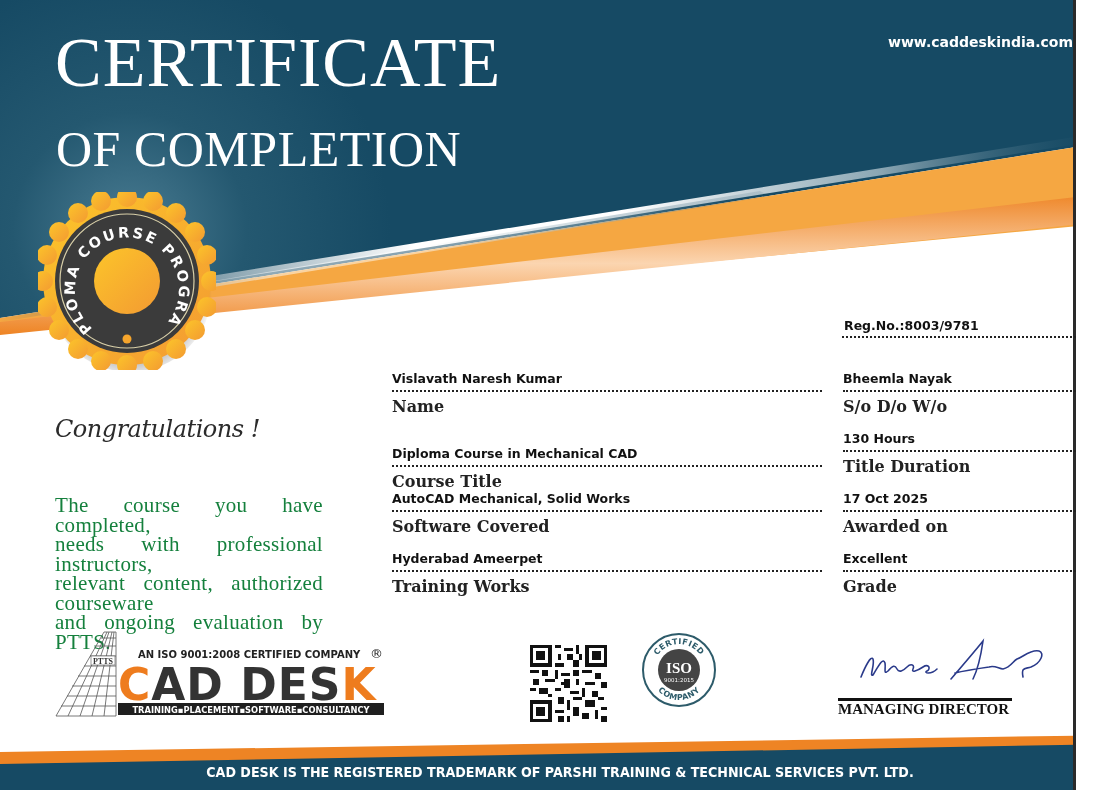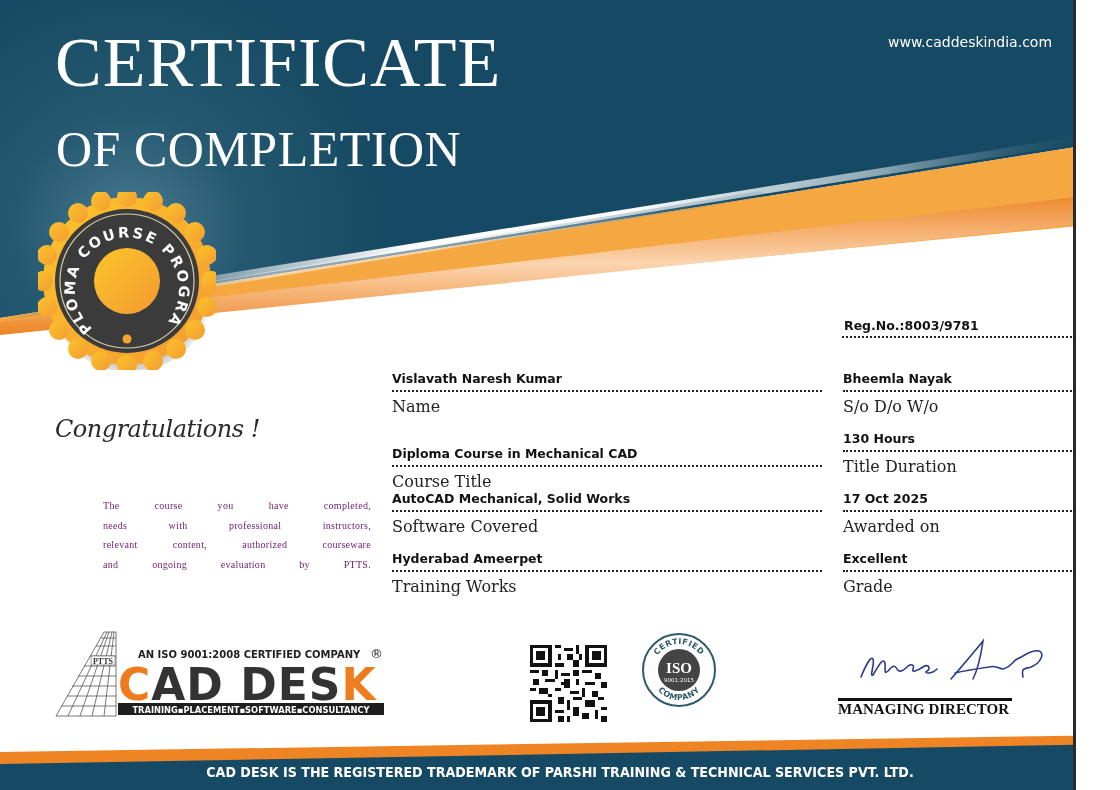--- a/index.html
+++ b/index.html
@@ -3,35 +3,35 @@
 <meta charset="utf-8">
 <style>
   html, body { margin:0; padding:0; }
   body { width:1120px; height:790px; position:relative; overflow:hidden; background:#ffffff; font-family:"DejaVu Sans", sans-serif; }
   .page { position:absolute; left:0; top:0; width:1076px; height:790px; overflow:hidden; background:#fff; }
   .right-border { position:absolute; right:0; top:0; width:3px; height:790px; background:#2a2a2a; }
   svg.bg { position:absolute; left:0; top:0; }
 
   .title1 { position:absolute; left:55px; top:28px; font-family:"DejaVu Serif", "Liberation Serif", serif; font-family:"Liberation Serif", serif; color:#fff; font-size:70px; letter-spacing:1px; line-height:1; }
   .title2 { position:absolute; left:56px; top:124px; font-family:"Liberation Serif", serif; color:#fff; font-size:50px; letter-spacing:0.5px; line-height:1; }
-  .website { position:absolute; left:888px; top:34px; color:#fff; font-family:"DejaVu Sans", sans-serif; font-weight:normal; font-size:14px; }
+  .website { position:absolute; left:888px; top:34px; color:#fff; font-family:"DejaVu Sans", sans-serif; font-weight:bold; font-size:14px; }
 
   .badge { position:absolute; left:38px; top:192px; width:178px; height:178px; }
 
   .congrats { position:absolute; left:55px; top:415px; font-family:"DejaVu Serif", serif; font-style:italic; font-size:24px; color:#2b2b2b; letter-spacing:-0.5px; }
-  .blurb { position:absolute; left:55px; top:496px; width:268px; font-family:"Liberation Serif", serif; font-size:10px; line-height:19.5px; color:#701a75; text-align:justify; text-align-last:justify; letter-spacing:0.3px;margin-left:48px; }
+  .blurb { position:absolute; left:55px; top:496px; width:268px; font-family:"Liberation Serif", serif; font-size:21px; line-height:19.5px; color:#15803d; text-align:justify; text-align-last:justify; letter-spacing:0.3px; }
   .blurb span { display:block; text-align:justify; text-align-last:justify; }
 
   .reg { position:absolute; left:844px; top:318px; font-family:"DejaVu Sans", sans-serif; font-weight:bold; font-size:12.5px; color:#111; }
   .reg-dots { position:absolute; left:842px; top:336px; width:274px; border-bottom:2px dotted #222; }
 
   .field { position:absolute; }
   .field .val { font-family:"DejaVu Sans", sans-serif; font-weight:bold; font-size:12.5px; color:#111; height:16px; line-height:16px; }
   .field .dots { border-bottom:2px dotted #222; margin-top:3px; }
-  .field .lbl { font-family:"DejaVu Serif", serif; font-size:16px; color:#222; margin-top:5px; }
+  .field .lbl { font-family:"DejaVu Serif", serif; font-size:16px; color:#222; margin-top:5px;font-weight:bold; }
   .col-l { left:392px; width:430px; }
   .col-r { left:843px; width:273px; }
 
   .logo { position:absolute; left:54px; top:630px; width:335px; height:90px; }
   .qr { position:absolute; left:530px; top:645px; width:77px; height:77px; }
   .iso { position:absolute; left:641px; top:632px; width:76px; height:76px; }
 
   .signature { position:absolute; left:855px; top:635px; width:210px; height:55px; }
   .sig-line { position:absolute; left:838px; top:698px; width:174px; height:3px; background:#111; }
   .sig-label { position:absolute; left:838px; top:701px; font-family:"Liberation Serif", serif; font-weight:bold; font-size:15px; color:#111; }

